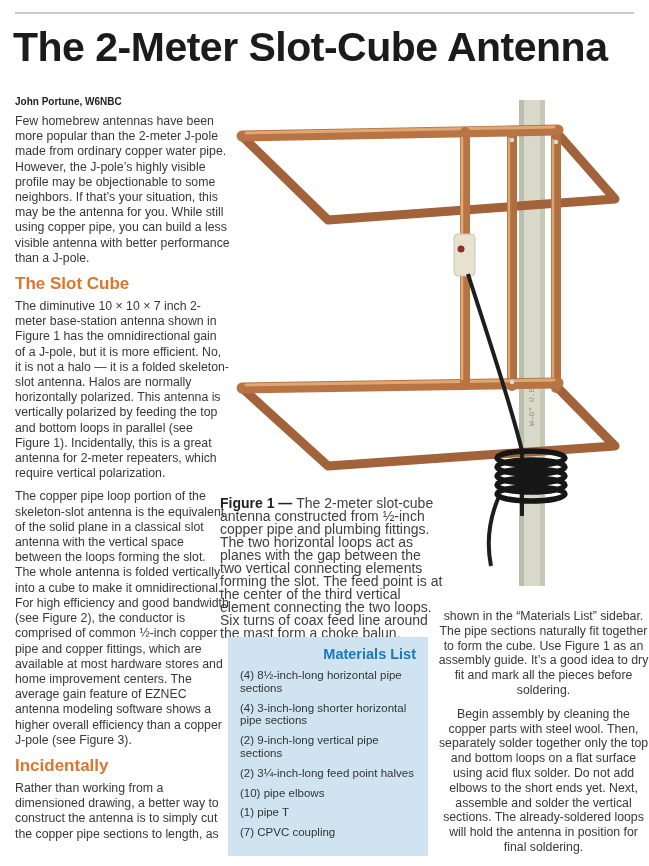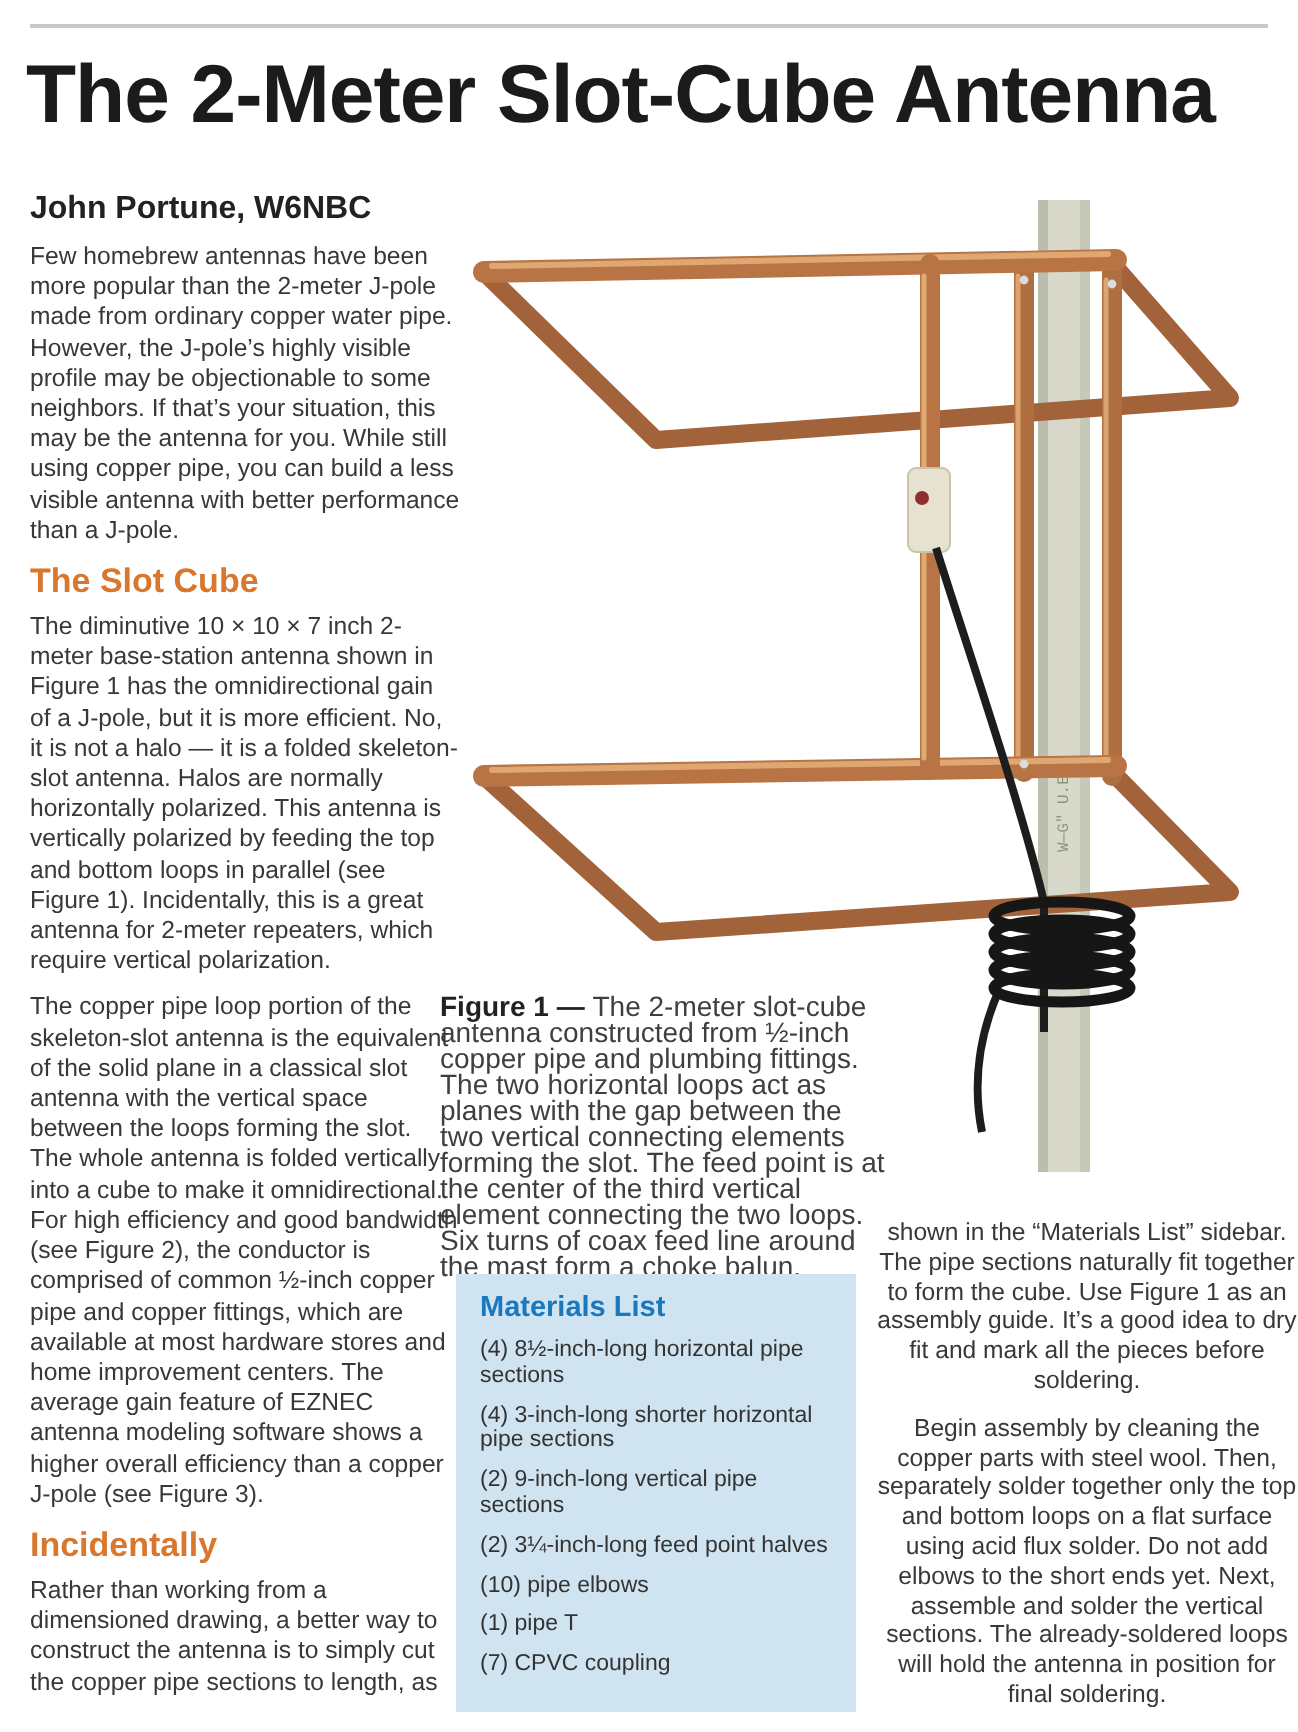--- a/index.html
+++ b/index.html
@@ -9,35 +9,35 @@
   }
   .abs{position:absolute;}
   #top-rule{left:15px;top:12px;width:619px;height:2px;background:#c9c9c9;}
   #title{
     left:13px;top:24px;width:630px;
     font-size:41px;line-height:46px;font-weight:700;color:#1b1b1b;
     letter-spacing:-0.5px;
   }
   #left-col{left:15px;top:96px;width:215px;}
   #right-col{left:437px;top:609px;width:213px;}
-  .byline{font-size:16px;font-weight:bold;color:#222;margin:0 0 7px 0;}
+  .byline{font-size:10px;font-weight:bold;color:#222;margin:0 0 7px 0;}
   .body-p{font-size:12.3px;line-height:15.2px;margin:0 0 8px 0;color:#383838;}
   #right-col .body-p{line-height:14.8px;margin-bottom:9px;text-align:center;}
   .sec-h{font-size:17px;font-weight:bold;color:#d9772f;margin:8px 0 5px 0;}
   #pull-quote{
     left:239px;top:258px;width:200px;
     font-size:17.5px;line-height:22px;color:#cb7a40;
   }
   #figure-caption{left:220px;top:497px;width:226px;font-size:14px;line-height:13px;color:#3f3f3f;}
   #figure-caption b{color:#222;}
   #materials-box{
     left:228px;top:637px;width:176px;background:#cfe4f0;
     padding:9px 12px 10px 12px;
   }
-  #materials-title{font-size:14.5px;font-weight:bold;color:#1a78be;margin:0 0 7px 0;}
+  #materials-title{font-size:14.5px;font-weight:bold;color:#1a78be;margin:0 0 7px 0;text-align:right;}
   .mat-item{font-size:11.5px;line-height:12.8px;color:#333;margin:0 0 7px 0;}
   #photo{left:228px;top:96px;width:421px;height:534px;}
 </style>
 </head>
 <body>
 
 <div id="page">
 
   <div id="top-rule" class="abs"></div>
 

